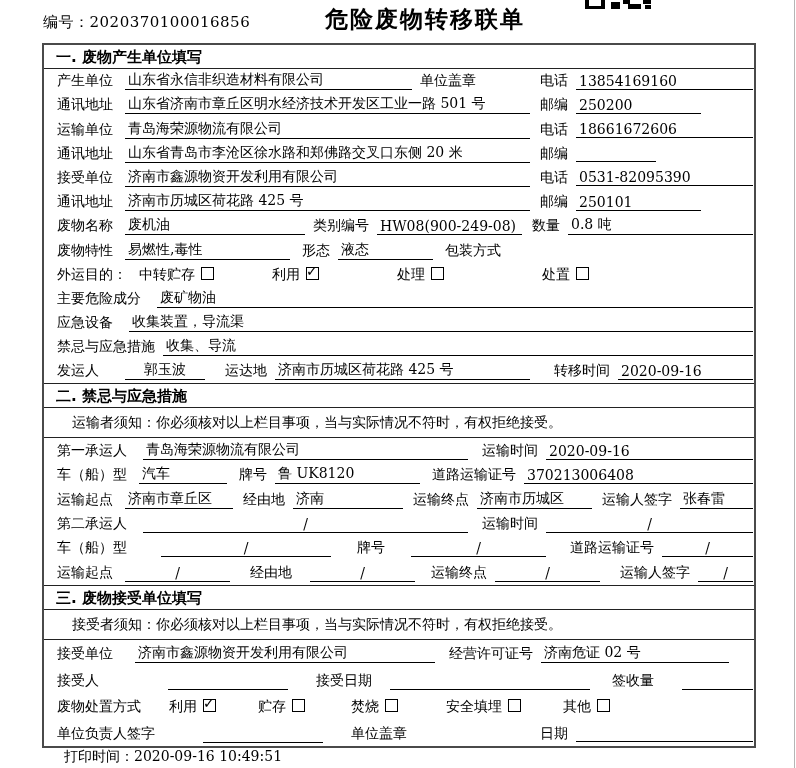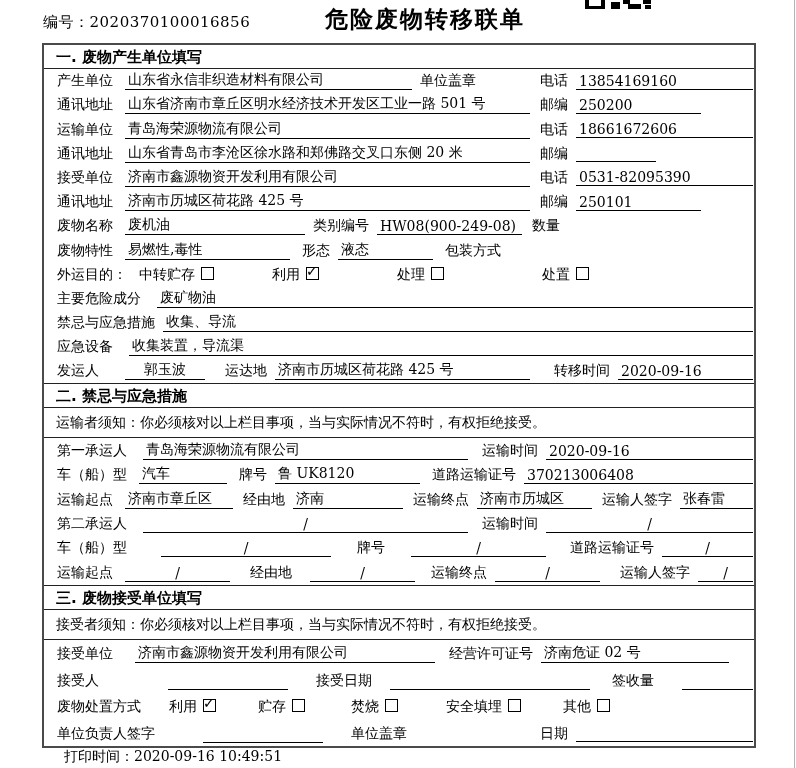--- a/index.html
+++ b/index.html
@@ -18,21 +18,21 @@
   .tbl{
     position:absolute;left:42px;top:43px;width:714px;box-sizing:border-box;
     border:2px solid #4a4a4a;background:#fff;
   }
   .sec-hdr{
     height:22px;line-height:22px;padding:1px 12px 0;border-bottom:1px solid #222;
     font-weight:bold;font-size:15px;
     font-family:"DejaVu Sans","Liberation Sans",sans-serif;
   }
   .sec-hdr.mid{border-top:1px solid #222}
-  .notice{height:29px;line-height:29px;padding:0 12px;border-bottom:1px solid #222;white-space:nowrap}
+  .notice{height:29px;line-height:29px;padding:0 28px;border-bottom:1px solid #222;white-space:nowrap}
   .row{display:flex;align-items:flex-end;padding:0 1px 3px 13px;box-sizing:border-box;white-space:nowrap}
   .s1 .row{height:24.2px}
   .s2 .row{height:24.4px}
   .s3 .row{height:26.5px}
   .lbl{white-space:nowrap;margin-right:8px}
   .val{border-bottom:1px solid #000;white-space:nowrap;padding:0 3px;box-sizing:border-box;min-height:17px}
   .fill{flex:1}
   .c{text-align:center}
   .rgrp{margin-left:auto;display:flex;align-items:center;width:213px}
   .opt{white-space:nowrap}
@@ -125,20 +125,21 @@
         <span class="val" style="width:125px">250101</span>
       </span>
     </div>
 
     <div class="row">
       <span class="lbl" style="width:60px">废物名称</span>
       <span class="val" style="width:180px">废机油</span>
       <span class="lbl" style="margin-left:8px">类别编号</span>
       <span class="val" style="width:145px">HW08(900-249-08)</span>
       <span class="lbl" style="margin-left:10px">数量</span>
+      <span class="val fill">0.8 吨</span>
     </div>
 
     <div class="row">
       <span class="lbl" style="width:60px">废物特性</span>
       <span class="val" style="width:165px">易燃性,毒性</span>
       <span class="lbl" style="margin-left:12px">形态</span>
       <span class="val" style="width:95px">液态</span>
       <span class="lbl" style="margin-left:12px">包装方式</span>
     </div>
 
@@ -149,27 +150,27 @@
       <span class="opt" style="margin-left:78px"><span>处理</span><span class="cb"></span></span>
       <span class="opt" style="margin-left:98px"><span>处置</span><span class="cb"></span></span>
     </div>
 
     <div class="row">
       <span class="lbl">主要危险成分</span>
       <span class="val fill" style="margin-left:8px">废矿物油</span>
     </div>
 
     <div class="row">
+      <span class="lbl">应急设备</span>
+      <span class="val fill" style="margin-left:8px">收集装置，导流渠</span>
+    </div>
+
+    <div class="row">
       <span class="lbl">禁忌与应急措施</span>
       <span class="val fill">收集、导流</span>
-    </div>
-
-    <div class="row">
-      <span class="lbl">应急设备</span>
-      <span class="val fill" style="margin-left:8px">收集装置，导流渠</span>
     </div>
 
     <div class="row">
       <span class="lbl" style="width:60px">发运人</span>
       <span class="val c" style="width:80px">郭玉波</span>
       <span class="lbl" style="margin-left:20px">运达地</span>
       <span class="val" style="width:255px">济南市历城区荷花路 425 号</span>
       <span class="lbl" style="margin-left:24px">转移时间</span>
       <span class="val fill">2020-09-16</span>
     </div>

